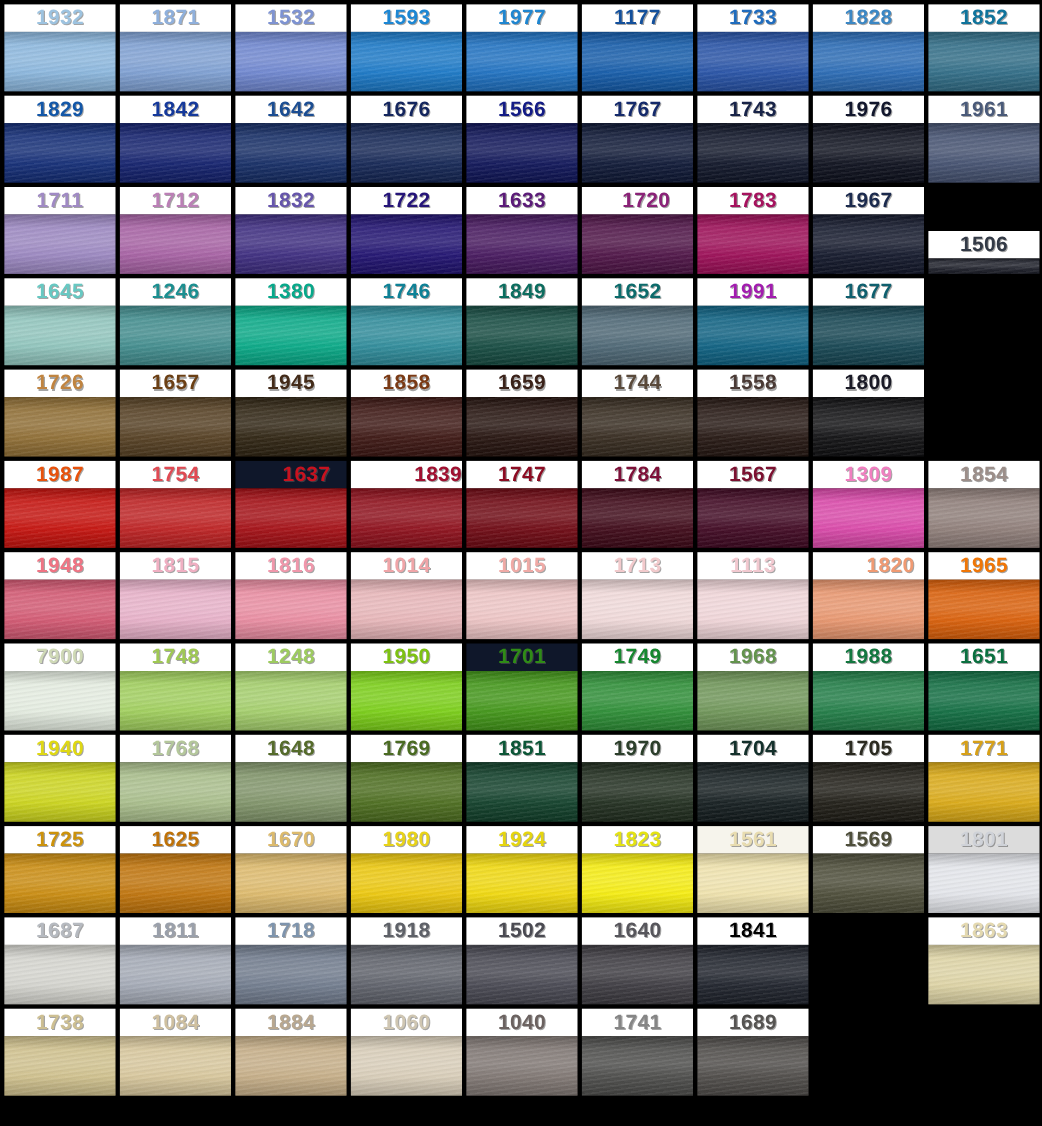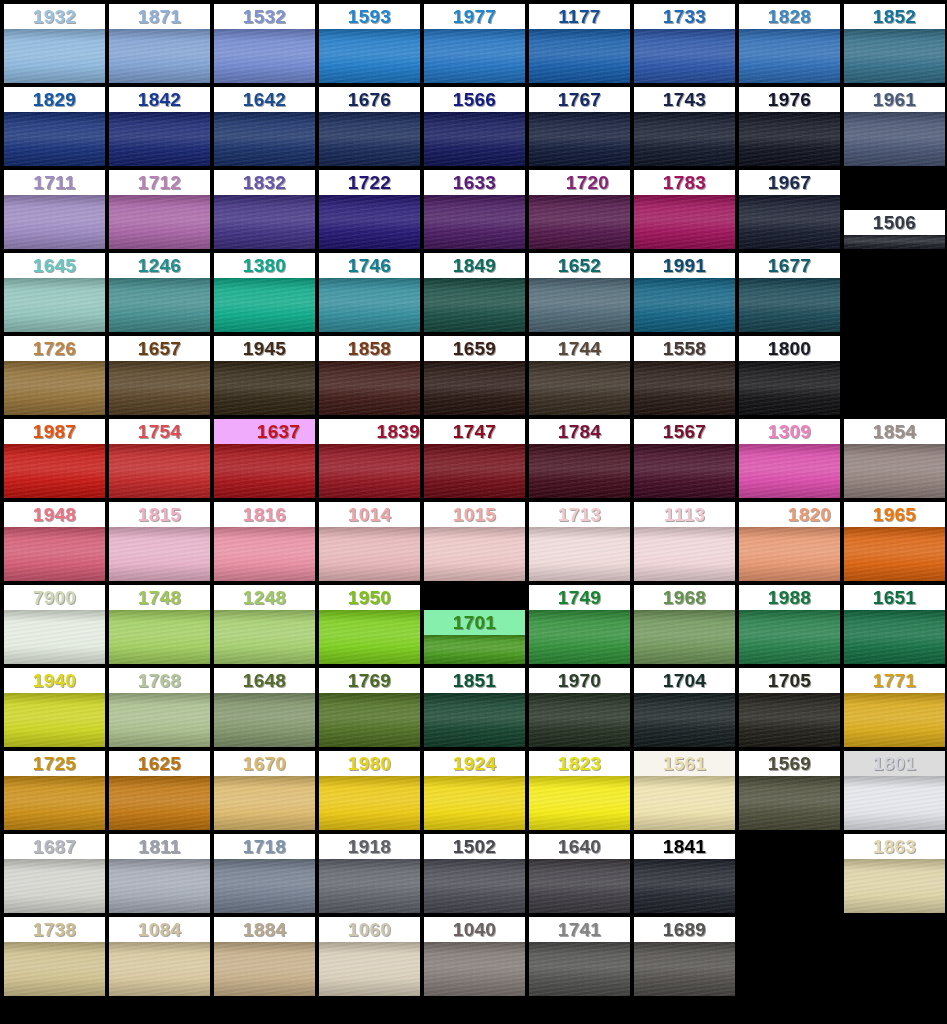--- a/index.html
+++ b/index.html
@@ -286,21 +286,21 @@
       </div>
     </div>
     <div class="swatch-cell">
       <div class="swatch-inner">
         <div class="swatch-label" style="color: rgb(12, 107, 107); background: rgb(255, 255, 255);">1652</div>
         <div class="swatch-color" style="background-color: rgb(75, 101, 115);"></div>
       </div>
     </div>
     <div class="swatch-cell">
       <div class="swatch-inner">
-        <div class="swatch-label" style="color: #0c4a6e; background: rgb(255, 255, 255);">1991</div>
+        <div class="swatch-label" style="color: #a21caf; background: rgb(255, 255, 255);">1991</div>
         <div class="swatch-color" style="background-color: rgb(11, 95, 128);"></div>
       </div>
     </div>
     <div class="swatch-cell">
       <div class="swatch-inner">
         <div class="swatch-label" style="color: rgb(15, 95, 110); background: rgb(255, 255, 255);">1677</div>
         <div class="swatch-color" style="background-color: rgb(19, 67, 80);"></div>
       </div>
     </div>
     <div class="swatch-cell empty">
@@ -364,21 +364,21 @@
       </div>
     </div>
     <div class="swatch-cell">
       <div class="swatch-inner">
         <div class="swatch-label" style="color: rgb(224, 74, 83); background: rgb(255, 255, 255);">1754</div>
         <div class="swatch-color" style="background-color: rgb(189, 31, 32);"></div>
       </div>
     </div>
     <div class="swatch-cell">
       <div class="swatch-inner">
-        <div class="swatch-label" style="color: rgb(200, 18, 31); background: #f0abfc; padding-left: 28px;">1637</div>
+        <div class="swatch-label" style="color: rgb(200, 18, 31); background: #0f172a; padding-left: 28px;">1637</div>
         <div class="swatch-color" style="background-color: rgb(163, 12, 18);"></div>
       </div>
     </div>
     <div class="swatch-cell">
       <div class="swatch-inner">
         <div class="swatch-label" style="color: rgb(160, 16, 48); background: rgb(255, 255, 255); text-align: right;">1839</div>
         <div class="swatch-color" style="background-color: rgb(141, 13, 25);"></div>
       </div>
     </div>
     <div class="swatch-cell">
@@ -484,21 +484,21 @@
       </div>
     </div>
     <div class="swatch-cell">
       <div class="swatch-inner">
         <div class="swatch-label" style="color: rgb(125, 194, 17); background: rgb(255, 255, 255);">1950</div>
         <div class="swatch-color" style="background-color: rgb(121, 206, 21);"></div>
       </div>
     </div>
     <div class="swatch-cell">
       <div class="swatch-inner">
-        <div class="swatch-label" style="color: rgb(47, 140, 22); background: #86efac; margin-top: 25px;">1701</div>
+        <div class="swatch-label" style="color: rgb(47, 140, 22); background: #0f172a;">1701</div>
         <div class="swatch-color" style="background-color: rgb(63, 148, 21);"></div>
       </div>
     </div>
     <div class="swatch-cell">
       <div class="swatch-inner">
         <div class="swatch-label" style="color: rgb(22, 135, 47); background: rgb(255, 255, 255);">1749</div>
         <div class="swatch-color" style="background-color: rgb(42, 140, 51);"></div>
       </div>
     </div>
     <div class="swatch-cell">

